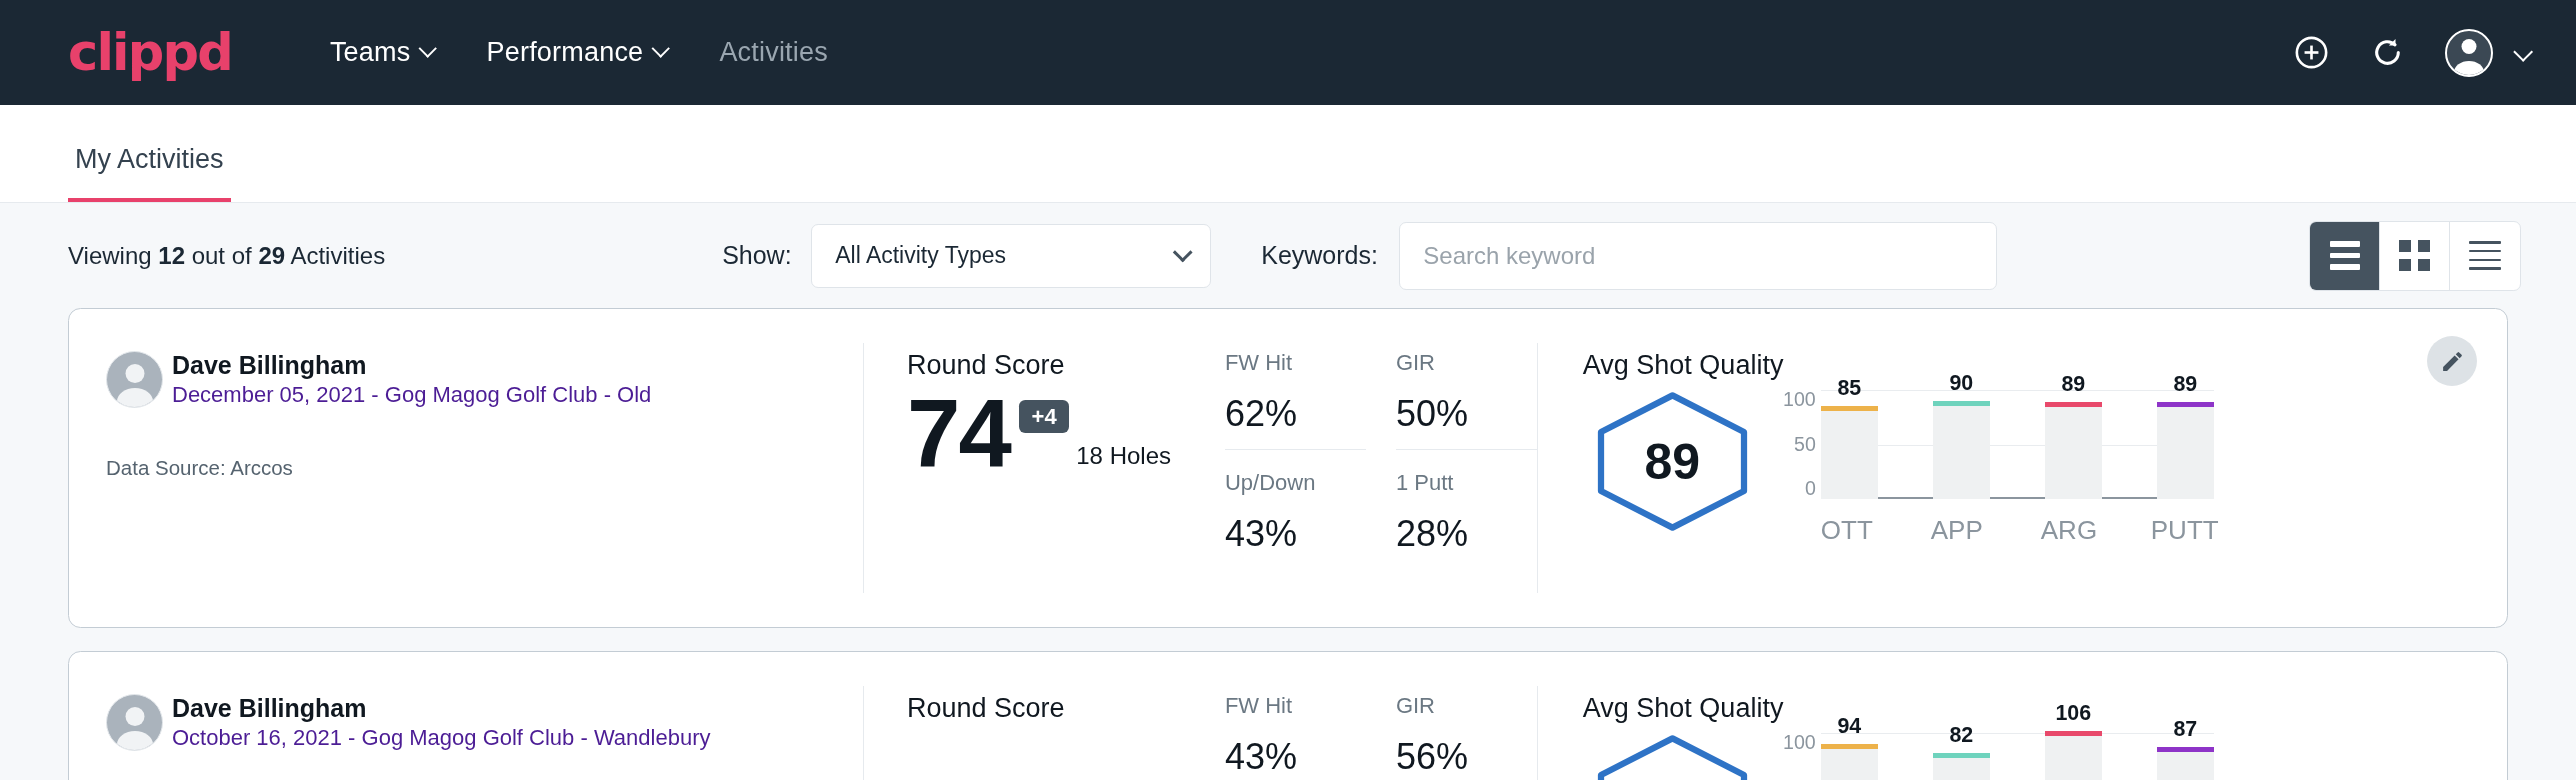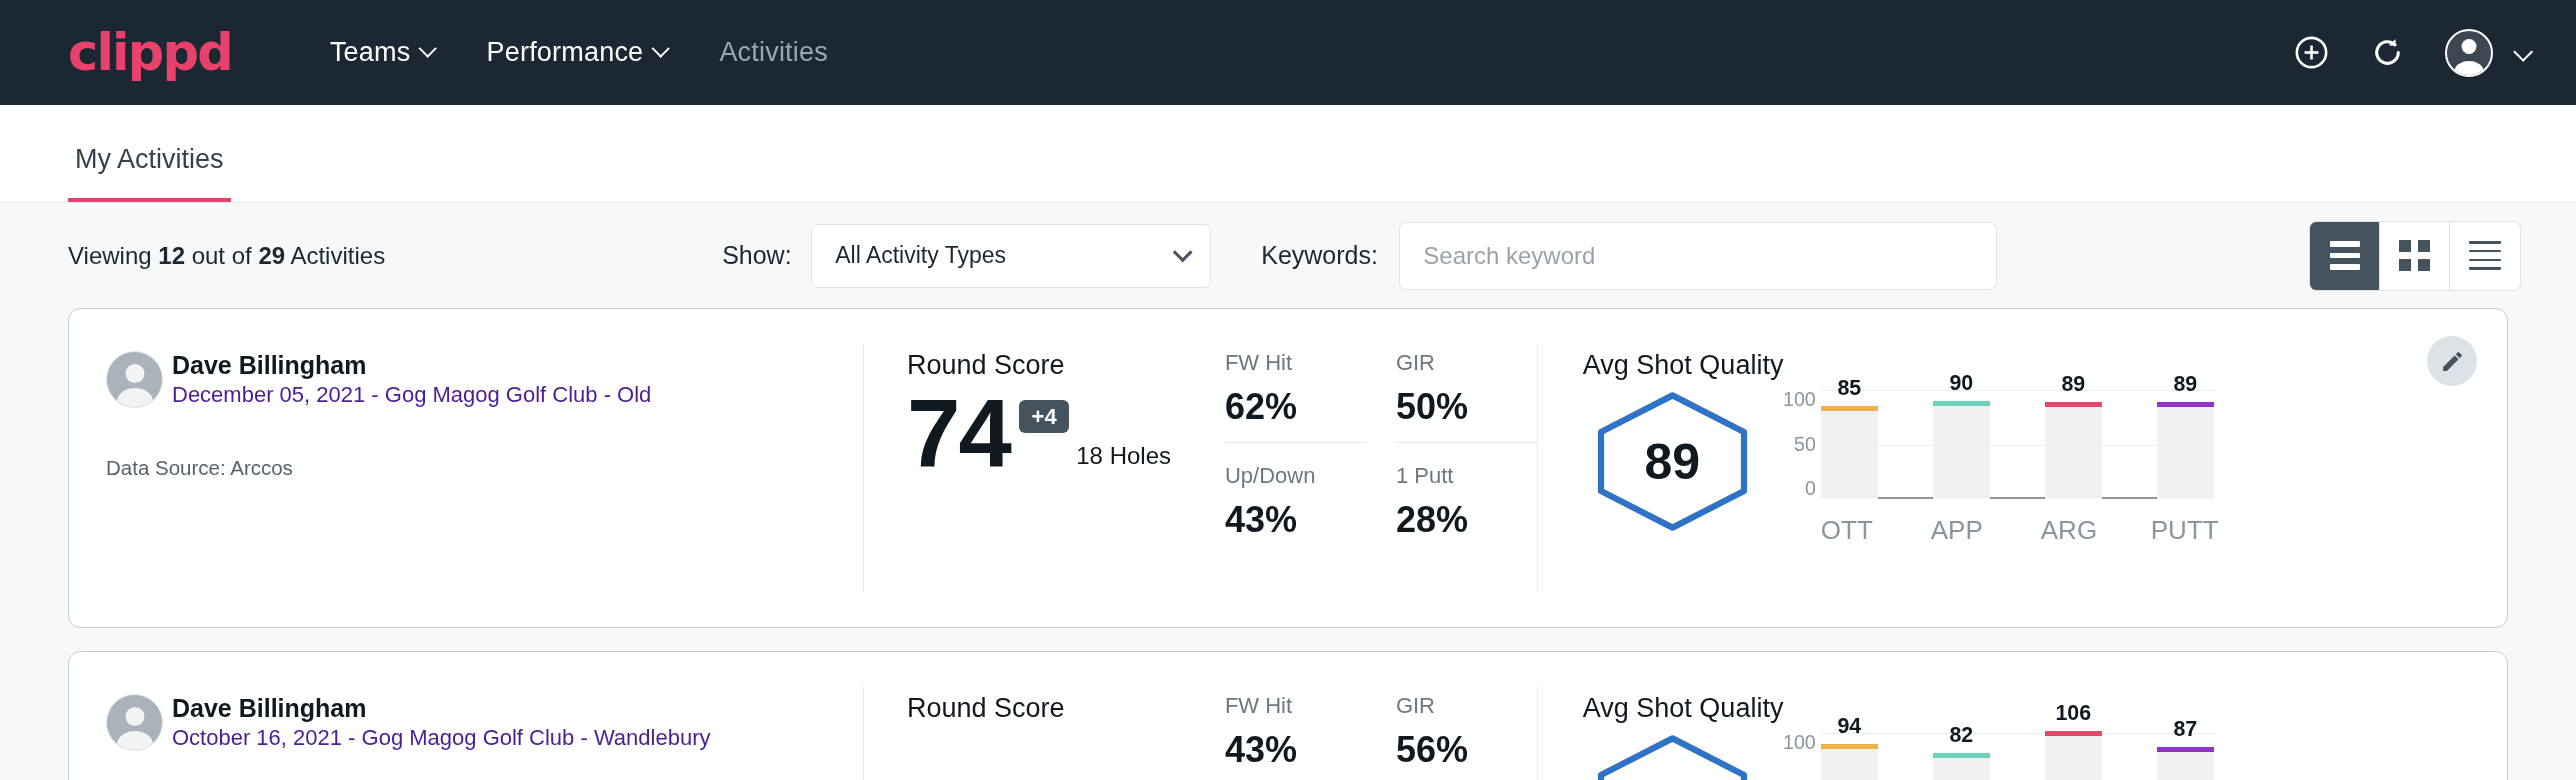--- a/index.html
+++ b/index.html
@@ -195,21 +195,21 @@
     font-size: 22px; font-weight: 700;
     border-radius: 6.2px;
     padding: 3.6px 12.5px;
     margin: 0 0 46px 9px;
   }
   .holes { font-size: 24px; color: #101820; margin: 0 0 9px 7.1px; }
 
   .col-stats { width: 312px; padding: 41px 0 0 0; flex-shrink: 0; display:flex; flex-direction:column; }
   .stat-grid { display: grid; grid-template-columns: 1fr 1fr; column-gap: 30px; }
   .stat-lbl { font-size: 22px; color: #6b7883; }
-  .stat-val { font-size: 36px; font-weight: 700; color: #101820; margin-top: 10px; }
+  .stat-val { font-size: 36px; font-weight: 400; color: #101820; margin-top: 17px; }
   .stat-cell.top { border-bottom: 0.9px solid #e6eaee; padding-bottom: 14.3px; }
   .stat-cell.bot { padding-top: 19.6px; }
 
   .col-quality { flex: 1; padding: 41px 0 0 45px; display: flex; flex-direction: column; }
   .hexwrap { display: flex; align-items: flex-start; margin-top: 9px; }
   .hexbox { width: 179px; display:flex; justify-content:center; }
   .hexnum {
     position: absolute; left: 0; right: 0; top: 50%;
     transform: translateY(-50%);
     text-align: center;

